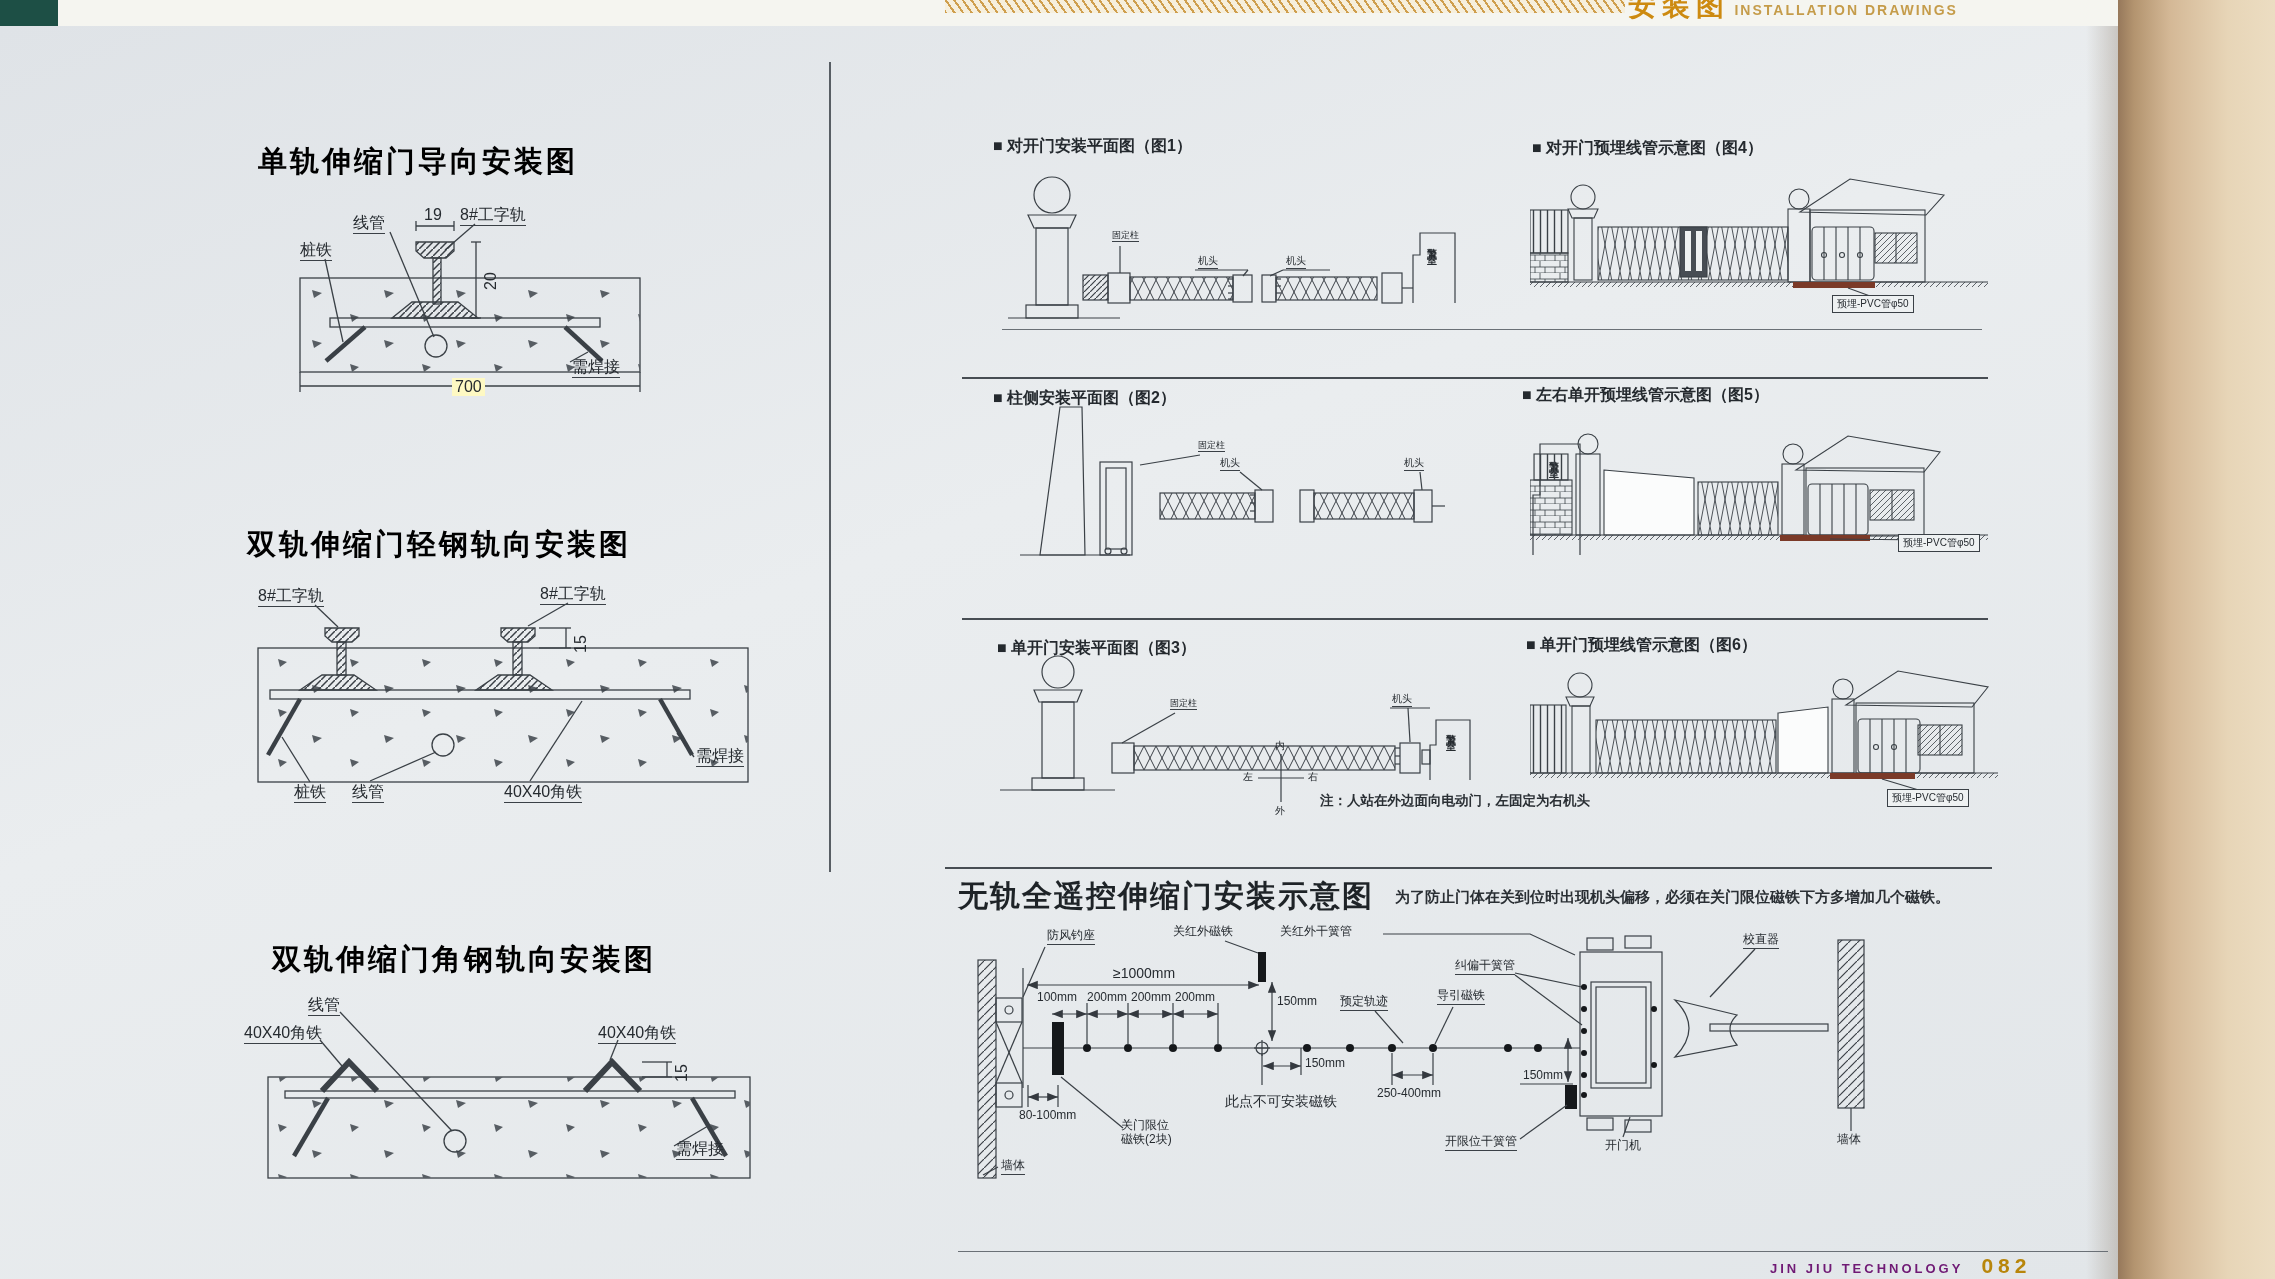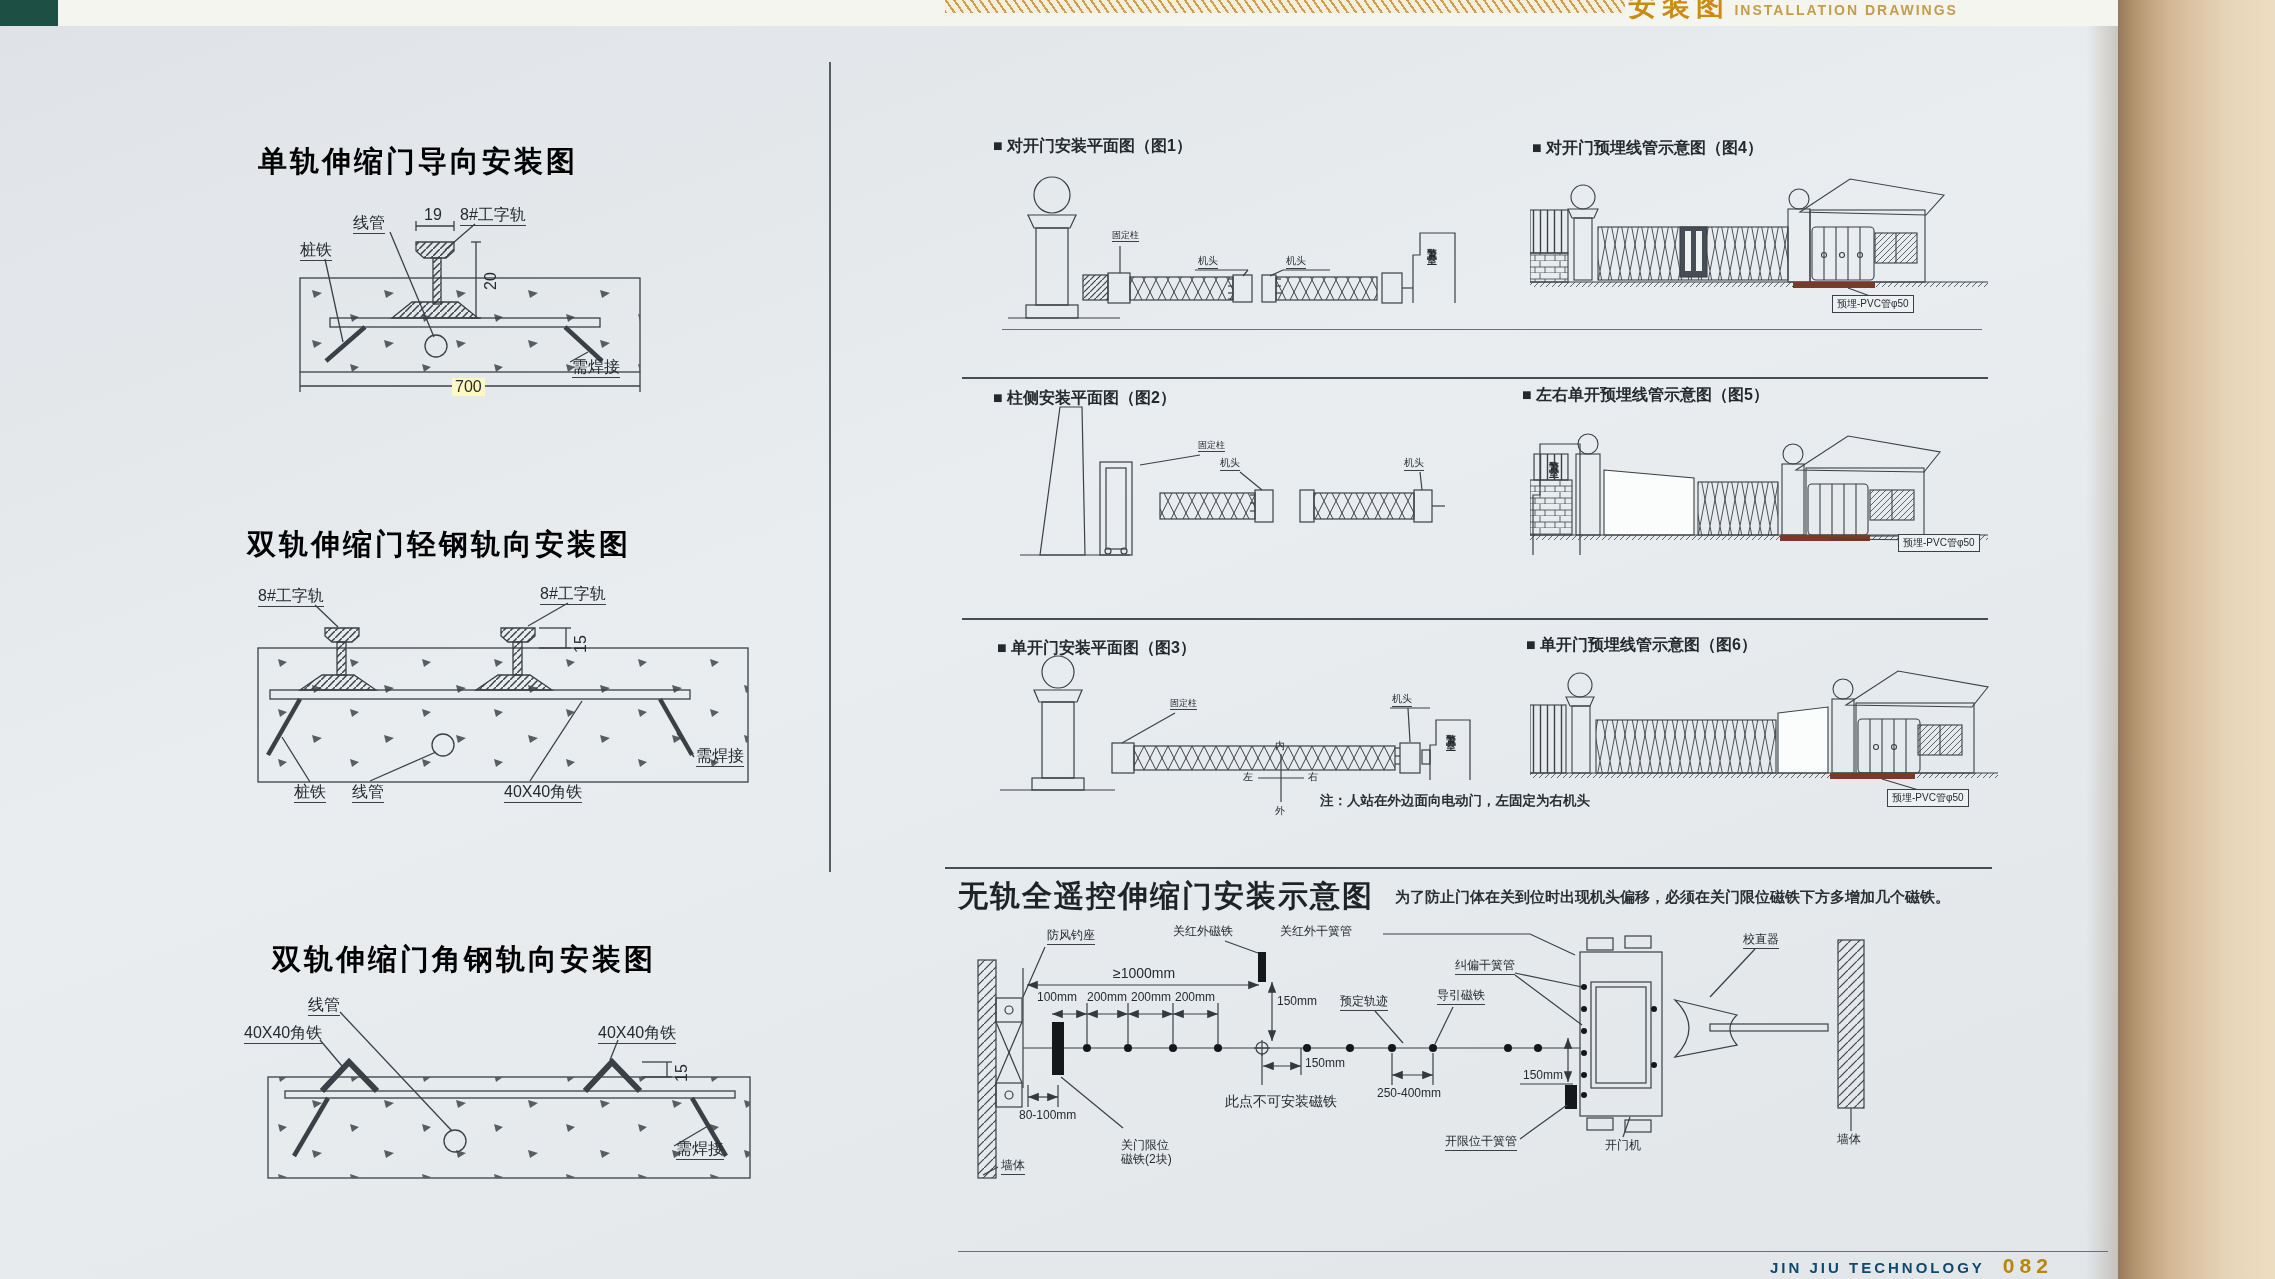--- a/index.html
+++ b/index.html
@@ -35,21 +35,21 @@
   .t10{font-size:10px;}
   .t9{font-size:9px;}
   .u{border-bottom:1.3px solid #3a4046;padding-bottom:1px;}
   .rot{transform:rotate(-90deg);transform-origin:left top;}
   .bgfill{background:#fef9c3;padding:0 3px;}
   .vtext{writing-mode:vertical-rl;text-orientation:upright;letter-spacing:3px;font-weight:bold;}
   .pvcbox{position:absolute;border:1px solid #3a4046;font-size:10px;padding:1px 4px;
           color:#262b30;background:#eef1f2;white-space:nowrap;}
   .wrap54{width:58px;white-space:normal;}
   .footer{position:absolute;left:1770px;top:1254px;display:flex;align-items:baseline;gap:18px;}
-  .f-brand{font-size:15px;font-weight:bold;color:#0c4a6e;letter-spacing:3px;}
+  .f-brand{font-size:13px;font-weight:bold;color:#701a75;letter-spacing:3px;}
   .f-page{font-size:21px;font-weight:bold;color:#b8860b;letter-spacing:5px;}
 </style>
 </head>
 <body>
 
 <div class="scene">
 
   <div class="strip-top"></div>
   <div class="corner-teal"></div>
   <div class="gold-band"></div>
@@ -644,21 +644,21 @@
     <div class="lbl t12" style="left:112px;top:66px;">200mm</div>
     <div class="lbl t12" style="left:156px;top:66px;">200mm</div>
     <div class="lbl t12" style="left:200px;top:66px;">200mm</div>
     <div class="lbl t12" style="left:302px;top:70px;">150mm</div>
     <div class="lbl t12 u" style="left:365px;top:70px;">预定轨迹</div>
     <div class="lbl t12 u" style="left:462px;top:64px;">导引磁铁</div>
     <div class="lbl t12" style="left:330px;top:132px;">150mm</div>
     <div class="lbl" style="left:250px;top:168px;font-size:14px;">此点不可安装磁铁</div>
     <div class="lbl t12" style="left:402px;top:162px;">250-400mm</div>
     <div class="lbl t12" style="left:44px;top:184px;">80-100mm</div>
-    <div class="lbl t12 wrap54" style="left:146px;top:214px;">关门限位磁铁(2块)</div>
+    <div class="lbl t12 wrap54" style="left:146px;top:194px;">关门限位磁铁(2块)</div>
     <div class="lbl t12 u" style="left:480px;top:34px;">纠偏干簧管</div>
     <div class="lbl t12" style="left:548px;top:144px;">150mm</div>
     <div class="lbl t12 u" style="left:470px;top:210px;">开限位干簧管</div>
     <div class="lbl t12" style="left:630px;top:214px;">开门机</div>
     <div class="lbl t12 u" style="left:768px;top:8px;">校直器</div>
     <div class="lbl t12" style="left:862px;top:208px;">墙体</div>
     <div class="lbl t12 u" style="left:26px;top:234px;">墙体</div>
   </div>
 
   <div class="footer">

